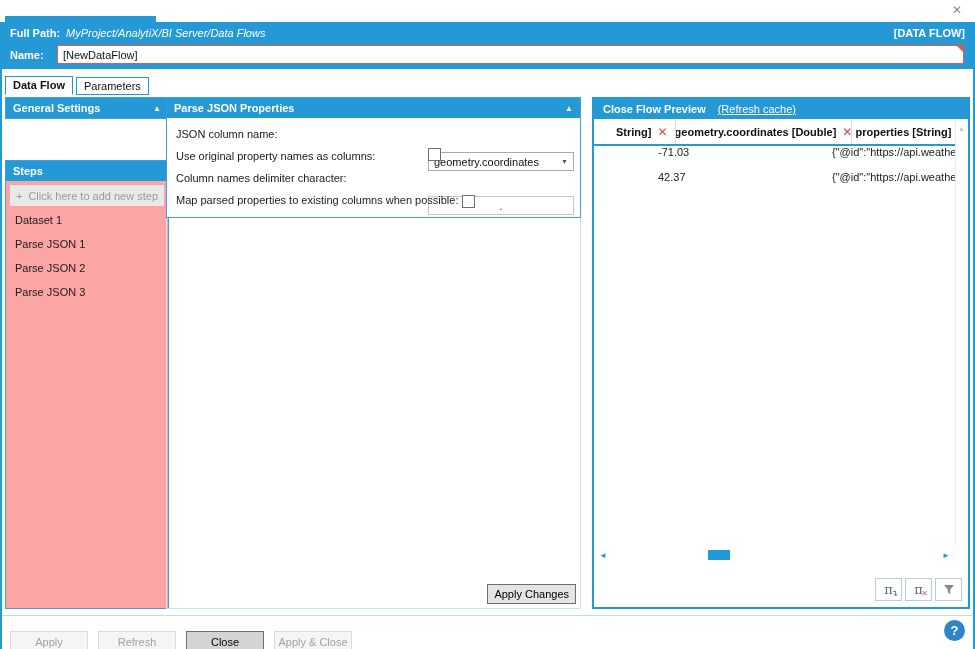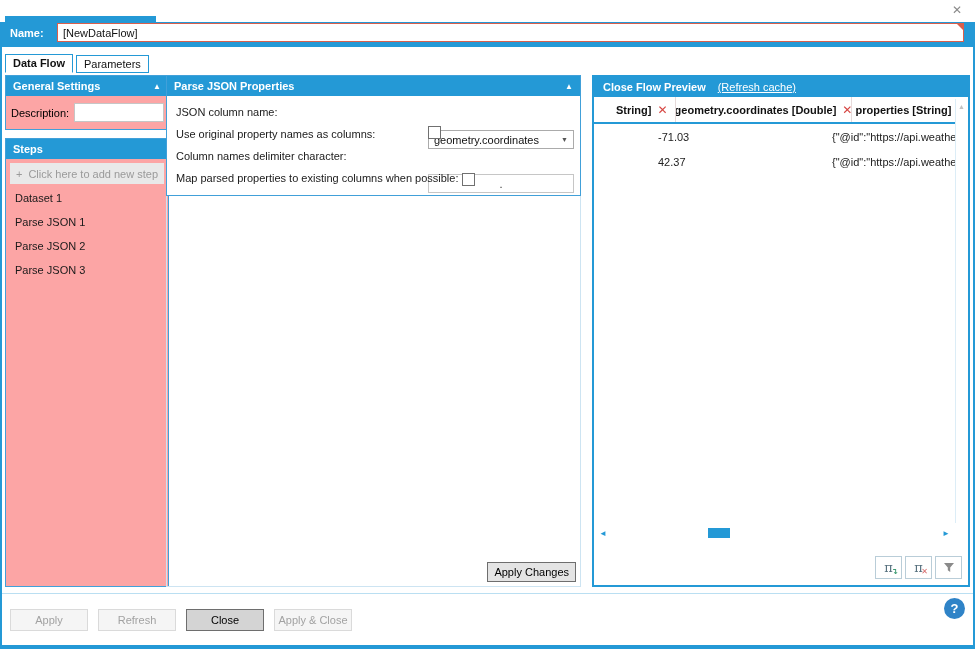--- a/index.html
+++ b/index.html
@@ -79,21 +79,21 @@
   .pv-header { height:20px; background:#2499D6; color:#fff; display:flex; align-items:center; gap:12px; padding:0 9px; }
   .pv-header .ttl { font-weight:bold; }
   .pv-header .link { text-decoration:underline; cursor:pointer; }
   .pv-grid { position:absolute; left:0; right:13px; top:20px; }
   .pv-cols { display:flex; height:27px; align-items:center; border-bottom:2px solid #2499D6; font-weight:bold; color:#111;padding-left:20px; }
   .pv-col { display:flex; align-items:center; overflow:hidden; white-space:nowrap; height:100%; border-right:1px solid #e6dada; }
   .pv-col.c1 { width:62px; padding-left:2px; }
   .pv-col.c2 { width:176px; justify-content:center; }
   .pv-col.c3 { flex:1; justify-content:center; border-right:none; }
   .del-x { color:#D64541; font-weight:bold; margin-left:6px; font-size:12px; cursor:pointer; }
-  .pv-row { display:flex; height:25px; align-items:center; color:#222; }
+  .pv-row { display:flex; height:25px; align-items:flex-start; color:#222; }
   .pv-cell { overflow:hidden; white-space:nowrap; }
   .pv-cell.c1 { width:62px; }
   .pv-cell.c2 { width:176px; padding-left:2px; }
   .pv-cell.c3 { flex:1; }
   .vscroll { position:absolute; top:22px; right:1px; bottom:62px; width:12px; border-left:1px solid #dcedf7; }
   .vscroll .up { position:absolute; top:4px; left:2px; font-size:7px; color:#c2c2c2; }
   .hscroll { position:absolute; left:5px; right:18px; bottom:45px; height:13px; }
   .hscroll .arr { position:absolute; top:2px; font-size:8px; color:#2499D6; cursor:pointer; }
   .hscroll .arr.l { left:0; } .hscroll .arr.r { right:0; }
   .hscroll .thumb { position:absolute; left:31%; top:1px; width:22px; height:10px; background:#2499D6; cursor:grab; }
@@ -122,20 +122,25 @@
     <span class="tab-fileicon"></span>
     <span class="tab-title">[NewDataFlow] *</span>
     <span class="tab-pin">⇧</span>
     <span class="tab-close">✕</span>
   </div>
   <span class="window-close">✕</span>
 </div>
 
 <div class="frame">
 
+  <div class="pathbar">
+    <span class="lbl">Full Path:</span>
+    <span class="val">MyProject/AnalytiX/BI Server/Data Flows</span>
+    <span class="doctype">[DATA FLOW]</span>
+  </div>
 
   <div class="namebar">
     <span class="lbl">Name:</span>
     <div class="name-wrap">
       <input class="name-input" value="[NewDataFlow]" style="">
       <span class="err-corner"></span>
     </div>
   </div>
 
   <div class="tabstrip">
@@ -143,24 +148,20 @@
     <div class="ui-tab">Parameters</div>
   </div>
 
   <div class="content">
 
     <div class="left-col">
       <div class="group">
         <div class="group-header">
           <span>General Settings</span>
           <span class="collapse">▲</span>
-        </div>
-        <div class="gs-body">
-          <span>Description:</span>
-          <input value="" style="">
         </div>
       </div>
 
       <div class="group steps-group">
         <div class="group-header">
           <span>Steps</span>
         </div>
         <div class="add-step">
           <span>+</span>
           <span>Click here to add new step</span>

